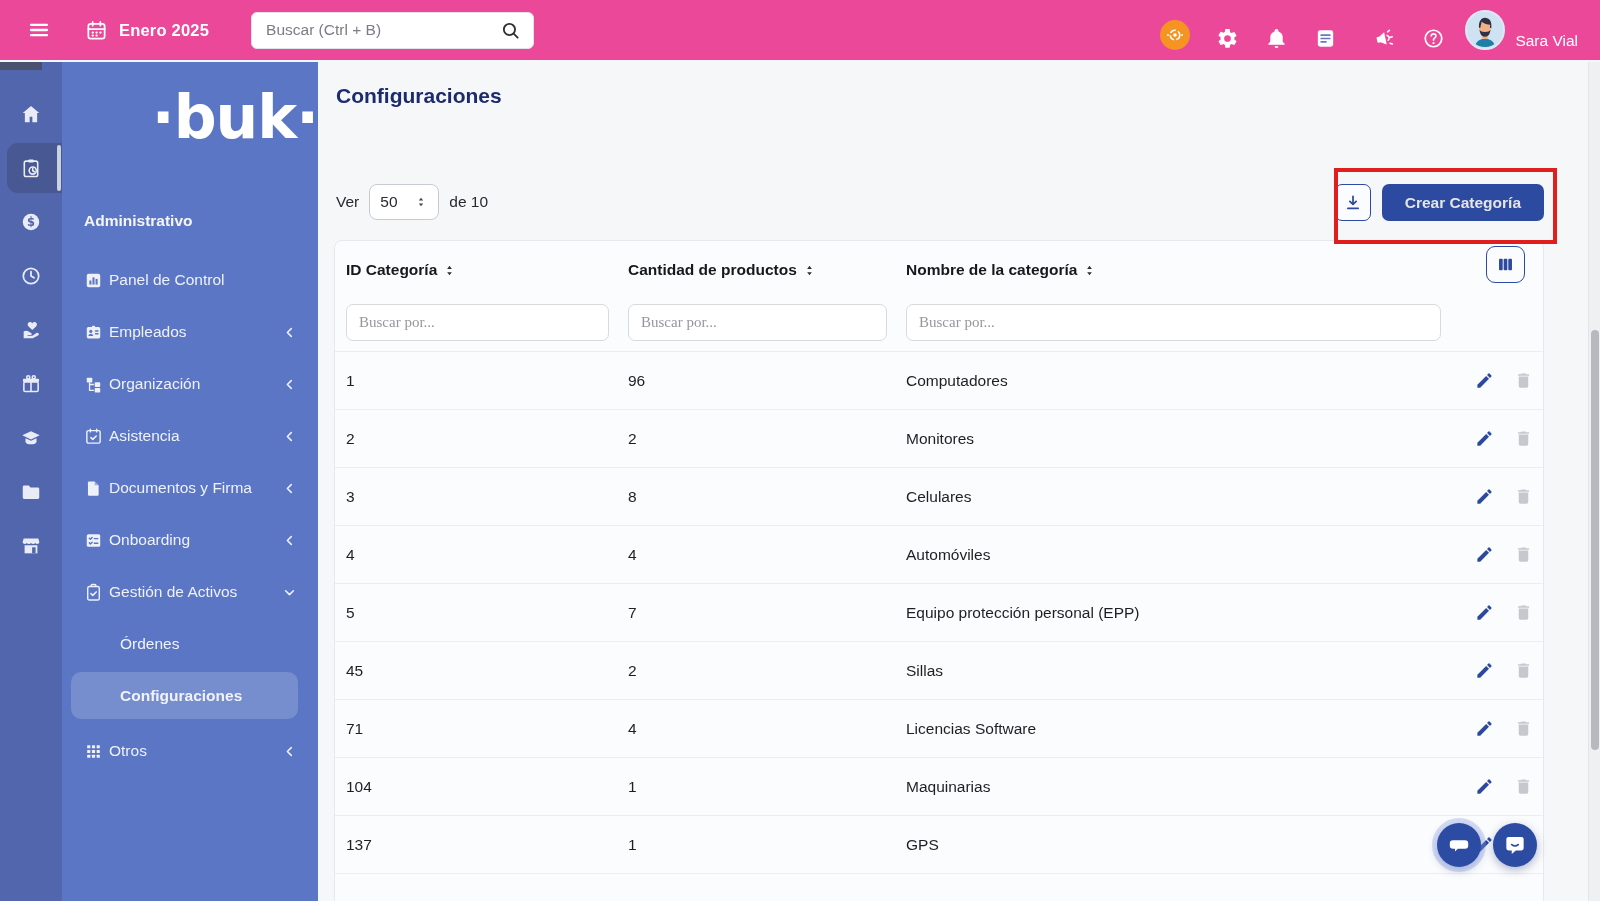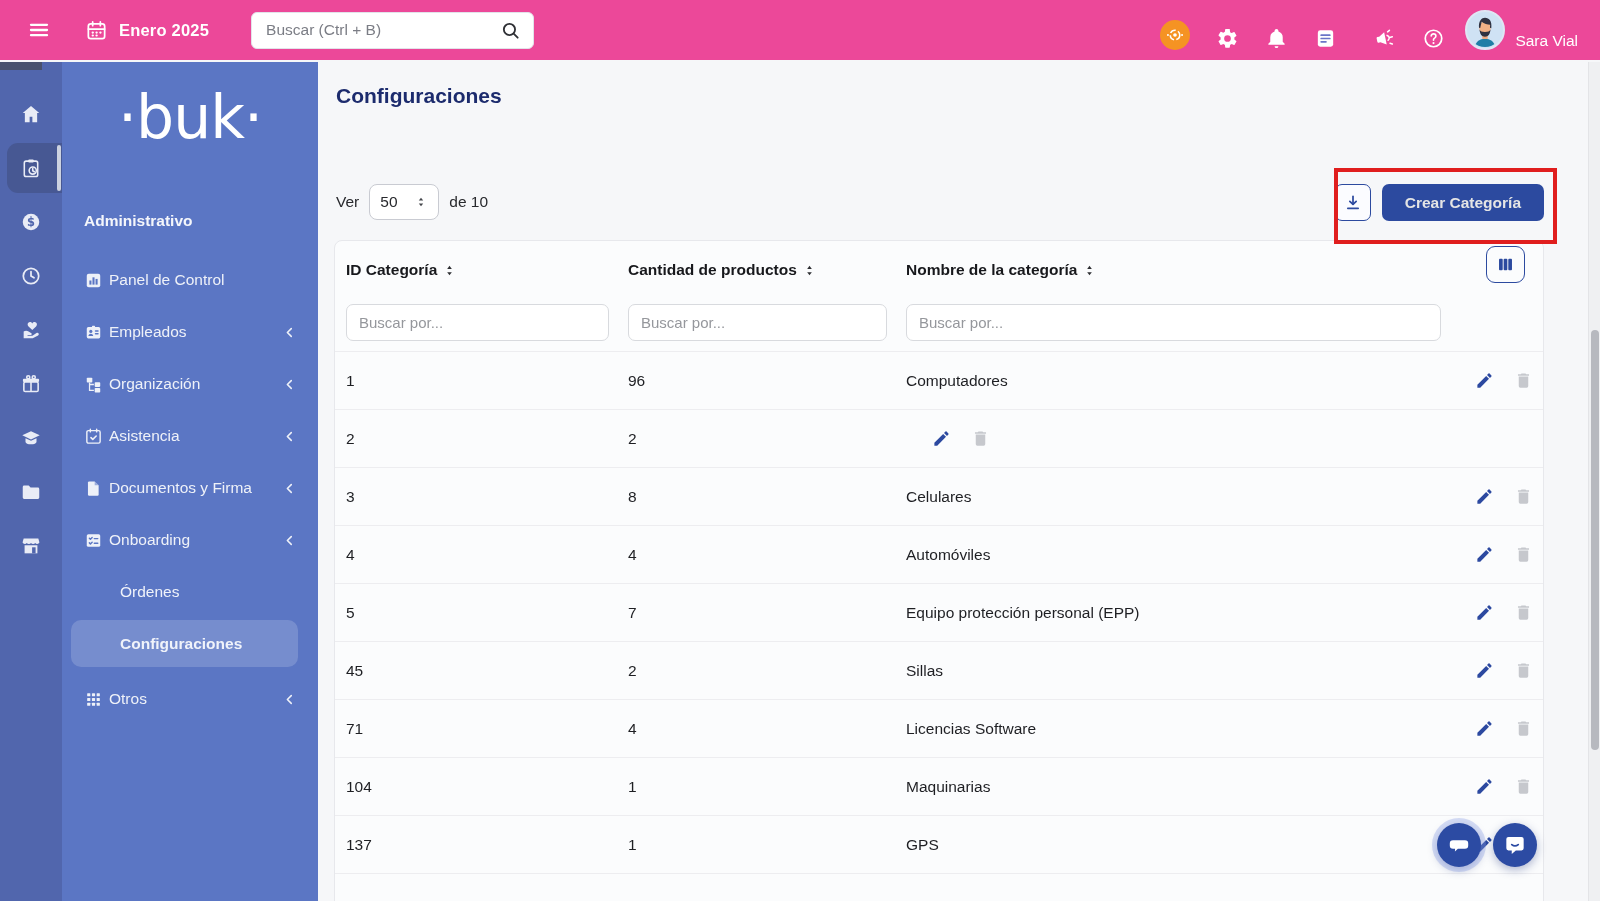--- a/index.html
+++ b/index.html
@@ -56,22 +56,22 @@
     content:''; position:absolute; left:7px; top:2px; right:0; bottom:2px;
     background:#475893; border-radius:11px 0 0 11px;
   }
   .rail-thumb { position:absolute; right:1px; top:4px; width:4px; height:46px; background:#ccd2e0; border-radius:2px; z-index:3; }
 
   
   .sidebar {
     position:absolute; left:62px; top:62px; width:256px; height:839px;
     background:#5B76C4; z-index:30; color:#fff;
   }
-  .logo { position:absolute; top:20px; left:0; right:0; text-align:center;
-    font-family:"DejaVu Sans",sans-serif; font-size:60px; font-weight:400; color:#fff; letter-spacing:-1px; }
+  .logo { position:absolute; top:20px; left:0; right:0; text-align:right;
+    font-family:"DejaVu Sans",sans-serif; font-size:60px; font-weight:700; color:#fff; letter-spacing:-1px; }
   .section-label { position:absolute; top:150px; left:22px; font-size:15.5px; font-weight:700; color:#f4f6fb; }
   .menu { position:absolute; top:192px; left:0; right:0; }
   .menu-item {
     height:52px; display:flex; align-items:center; padding-left:22px; gap:6px;
     font-size:15.5px; color:#eef1f8; cursor:pointer;
   }
   .menu-item .micon { width:19px; height:19px; color:#eef1f8; flex:0 0 auto; }
   .menu-item .chev { width:17px; height:17px; margin-left:auto; margin-right:20px; color:#eef1f8; }
   .menu-subitem {
     height:52px; display:flex; align-items:center; padding-left:58px;
@@ -122,21 +122,21 @@
     display:flex; align-items:center; justify-content:center; cursor:pointer; z-index:3;
   }
   .cols-btn svg { width:21px; height:21px; }
   .tgrid { display:grid; grid-template-columns:282px 278px 543px 96px; padding-left:11px; align-items:center; }
   .thead { height:52px; padding-top:6px; }
   .th { font-size:15.5px; font-weight:700; color:#17181c; display:flex; align-items:center; gap:5px; cursor:pointer; }
   .th .sort { width:15px; height:15px; fill:#2c2d31; }
   .filters { height:58px; }
   .filters input {
     height:37px; border:1px solid #d8dade; border-radius:7px; background:#fff;
-    font-size:15px; color:#4d7c0f; padding:0 12px; outline:none; font-family:Liberation Sans, sans-serif;
+    font-size:15px; color:#4d7c0f; padding:0 12px; outline:none; font-family:Liberation Serif, serif;
   }
   .filters input::placeholder { color:#95979c; }
   .f1 { width:263px; } .f2 { width:259px; } .f3 { width:535px; }
   .trow { height:58px; border-top:1px solid #ededf0; font-size:15.5px; color:#1e1f23; }
   .trow .actions { display:flex; align-items:center; gap:20px; padding-left:26px; }
   .act { width:19px; height:19px; cursor:pointer; }
   .trow-empty { height:36px; border-top:1px solid #ededf0; }
 
   
   .scrollbar { position:absolute; right:0; top:62px; width:12px; height:839px; background:#eff0f2; border-left:1px solid #e3e4e7; z-index:45; }
@@ -421,20 +421,35 @@
             </g>
           </svg>
         </span>
         <span class="mlabel">Onboarding</span>
         <span class="chev">
           <svg viewBox="0 0 24 24" fill="none" stroke="currentColor" stroke-width="2.2" stroke-linecap="round" stroke-linejoin="round">
             <path d="M14.5 6.5 9 12l5.5 5.5"></path>
           </svg>
         </span>
       </div>
+      <div class="menu-item">
+        <span class="micon">
+          <svg viewBox="0 0 24 24" fill="none" stroke="currentColor" stroke-width="1.8">
+            <rect x="4.7" y="4.5" width="14.6" height="17" rx="2"></rect>
+            <path d="M9 4.5V3.4A1.4 1.4 0 0 1 10.4 2h3.2A1.4 1.4 0 0 1 15 3.4v1.1"></path>
+            <path d="m8.8 13.3 2.3 2.3 4.3-4.3" stroke-width="2" stroke-linecap="round" stroke-linejoin="round"></path>
+          </svg>
+        </span>
+        <span class="mlabel">Gestión de Activos</span>
+        <span class="chev">
+          <svg viewBox="0 0 24 24" fill="none" stroke="currentColor" stroke-width="2.2" stroke-linecap="round" stroke-linejoin="round">
+            <path d="M6.5 9.5 12 15l5.5-5.5"></path>
+          </svg>
+        </span>
+      </div>
       <div class="menu-subitem">
         <span class="mlabel">Órdenes</span>
       </div>
       <div class="menu-subitem active">
         <span class="mlabel">Configuraciones</span>
       </div>
       <div class="menu-item last">
         <span class="micon">
           <svg viewBox="0 0 24 24" fill="currentColor">
             <g>
@@ -545,20 +560,21 @@
             <span class="act">
               <svg viewBox="0 0 24 24" fill="#C6C8CD">
                 <path d="M6 19a2 2 0 0 0 2 2h8a2 2 0 0 0 2-2V7H6zM19 4h-3.5l-1-1h-5l-1 1H5v2h14z"></path>
               </svg>
             </span>
           </div>
         </div>
         <div class="tgrid trow">
           <div class="td">2</div>
           <div class="td">2</div>
+          <div class="td">Monitores</div>
           <div class="td actions">
             <span class="act">
               <svg viewBox="0 0 24 24" fill="#2C49A0">
                 <path d="M3 17.4V21h3.6L17.7 9.9l-3.6-3.6zM20.7 7a1 1 0 0 0 0-1.4l-2.3-2.3a1 1 0 0 0-1.4 0l-1.8 1.8 3.7 3.7z"></path>
               </svg>
             </span>
             <span class="act">
               <svg viewBox="0 0 24 24" fill="#C6C8CD">
                 <path d="M6 19a2 2 0 0 0 2 2h8a2 2 0 0 0 2-2V7H6zM19 4h-3.5l-1-1h-5l-1 1H5v2h14z"></path>
               </svg>

